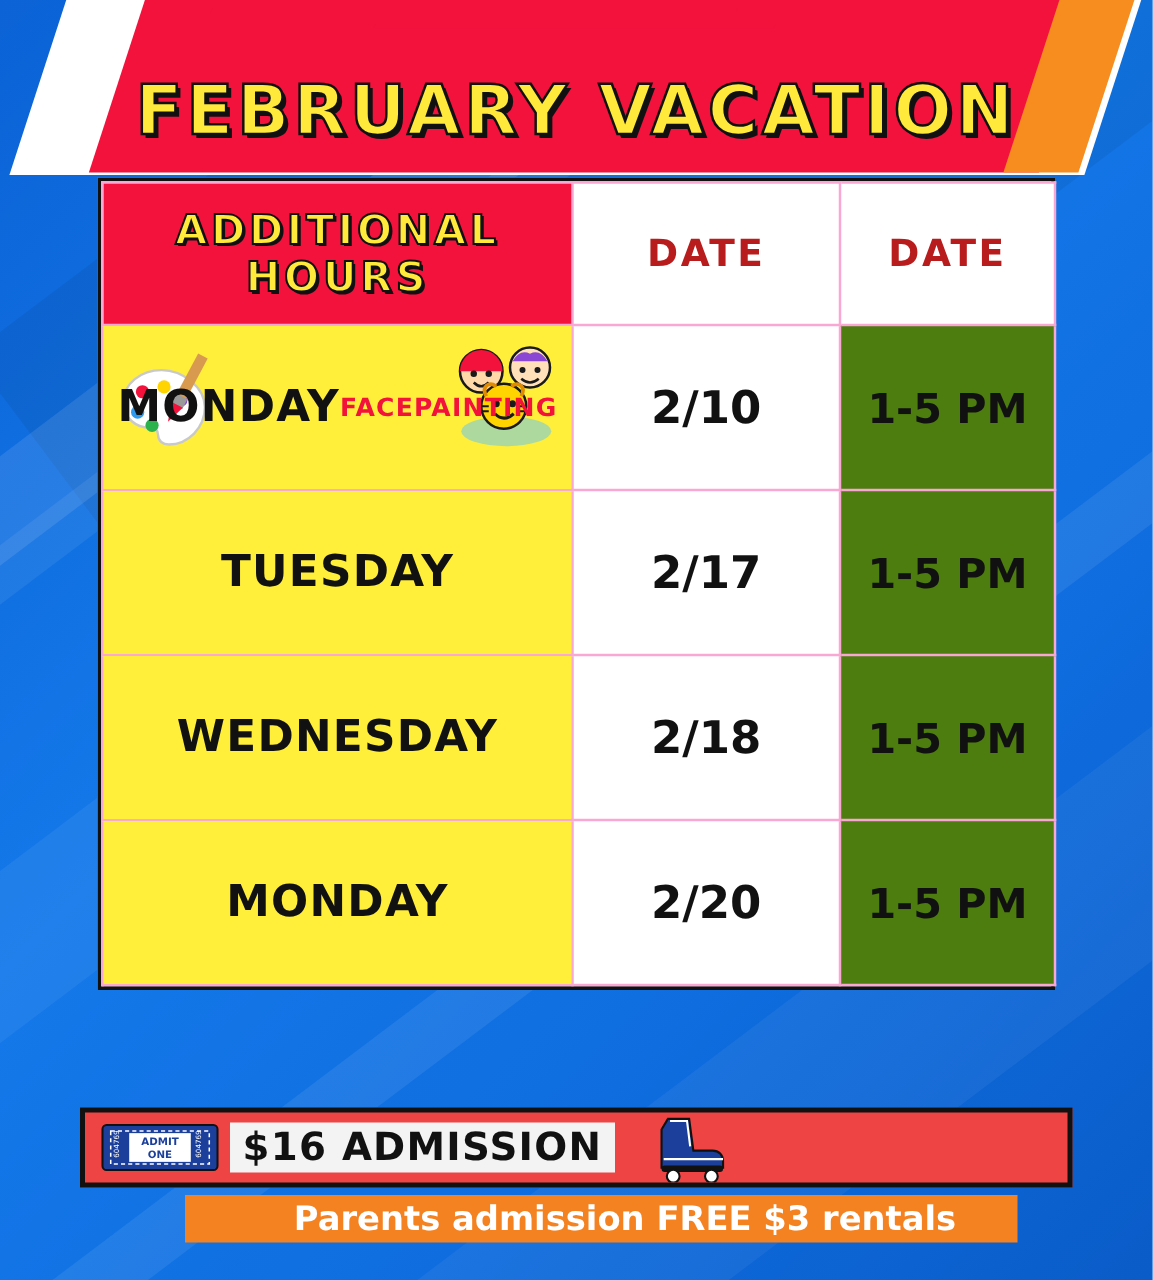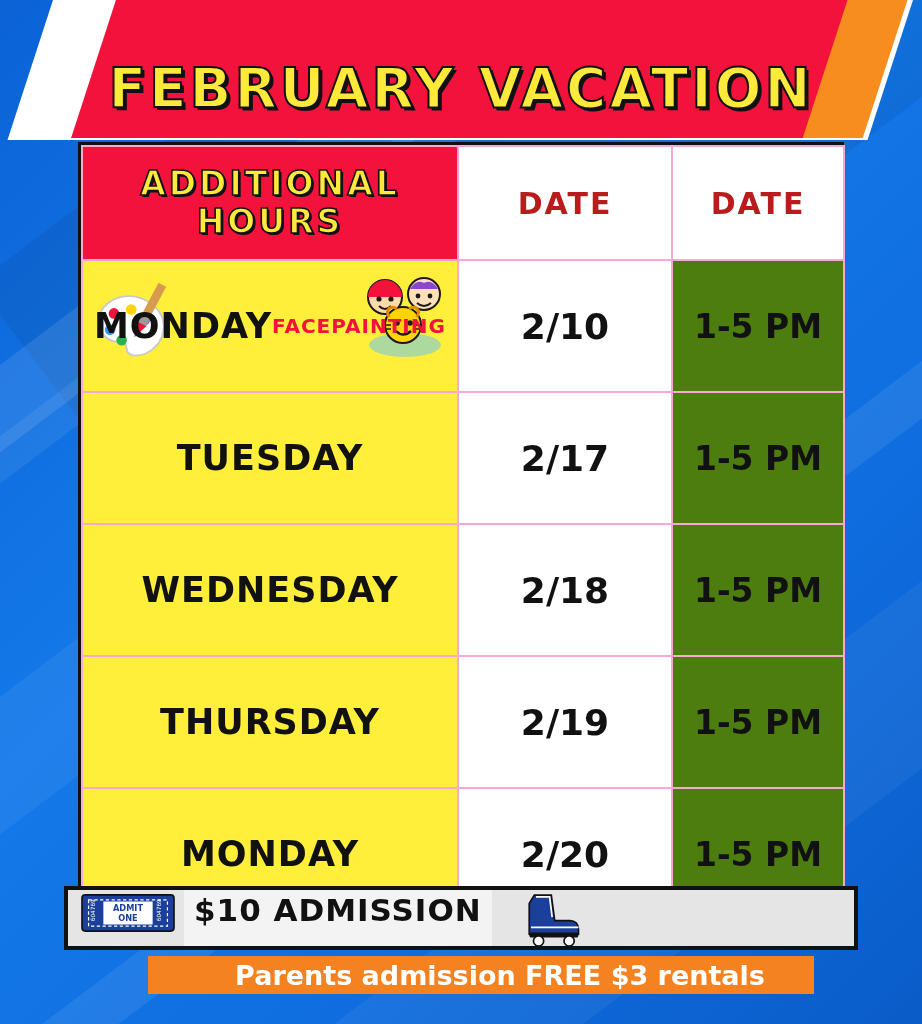--- a/index.html
+++ b/index.html
@@ -200,24 +200,25 @@
     height: 100px;
   }
 
   
   .price-bar {
     position: absolute;
     left: 64px;
     top: 886px;
     width: 794px;
     height: 64px;
-    background: #e5e5e5;
+    background: #ef4444;
     border: 4px solid #111111;
     box-sizing: border-box;
     display: flex;
+    align-items: center;
   }
   .ticket-icon {
     margin-left: 10px;
     width: 100px;
     height: 46px;
     flex: none;
   }
   .price-text {
     font-family: "DejaVu Sans", sans-serif;
     font-weight: bold;
@@ -353,46 +354,41 @@
         <td class="date-cell">2/17</td>
         <td class="time-cell">1-5 PM</td>
       </tr>
 
       <tr>
         <td class="day-cell">WEDNESDAY</td>
         <td class="date-cell">2/18</td>
         <td class="time-cell">1-5 PM</td>
       </tr>
 
-      <tr>
-        <td class="day-cell">THURSDAY</td>
-        <td class="date-cell">2/19</td>
-        <td class="time-cell">1-5 PM</td>
-      </tr>
 
       <tr>
         <td class="day-cell">MONDAY</td>
         <td class="date-cell">2/20</td>
         <td class="time-cell">1-5 PM</td>
       </tr>
     </tbody>
   </table>
 </div>
 
 <div class="price-bar">
   <svg class="ticket-icon" viewBox="0 0 120 56">
     <rect x="4" y="6" width="112" height="44" rx="4" fill="#1b3f9b" stroke="#111111" stroke-width="2"></rect>
     <rect x="12" y="12" width="96" height="32" fill="none" stroke="#ffffff" stroke-width="1.5" stroke-dasharray="4 3"></rect>
     <rect x="30" y="14" width="60" height="28" fill="#ffffff"></rect>
     <text x="60" y="26" font-family="DejaVu Sans, sans-serif" font-size="10" font-weight="bold" text-anchor="middle" fill="#1b3f9b">ADMIT</text>
     <text x="60" y="38" font-family="DejaVu Sans, sans-serif" font-size="10" font-weight="bold" text-anchor="middle" fill="#1b3f9b">ONE</text>
     <text x="20" y="38" font-family="DejaVu Sans, sans-serif" font-size="7" fill="#ffffff" transform="rotate(-90 20 38)">604769</text>
     <text x="100" y="38" font-family="DejaVu Sans, sans-serif" font-size="7" fill="#ffffff" transform="rotate(-90 100 38)">604769</text>
   </svg>
-  <div class="price-text">$10 ADMISSION</div>
+  <div class="price-text">$16 ADMISSION</div>
 
   <svg class="skate-icon" viewBox="0 0 100 66">
     <path d="M28 6h20l4 30h18c6 0 10 4 10 10v6H22V16z" fill="#1b3f9b" stroke="#111111" stroke-width="2"></path>
     <path d="M30 8l16 0 3 24" stroke="#ffffff" stroke-width="2" fill="none"></path>
     <rect x="22" y="50" width="58" height="6" rx="3" fill="#111111"></rect>
     <circle cx="33" cy="60" r="6" fill="#ffffff" stroke="#111111" stroke-width="2"></circle>
     <circle cx="69" cy="60" r="6" fill="#ffffff" stroke="#111111" stroke-width="2"></circle>
     <path d="M24 44h56" stroke="#ffffff" stroke-width="2"></path>
   </svg>
 </div>

